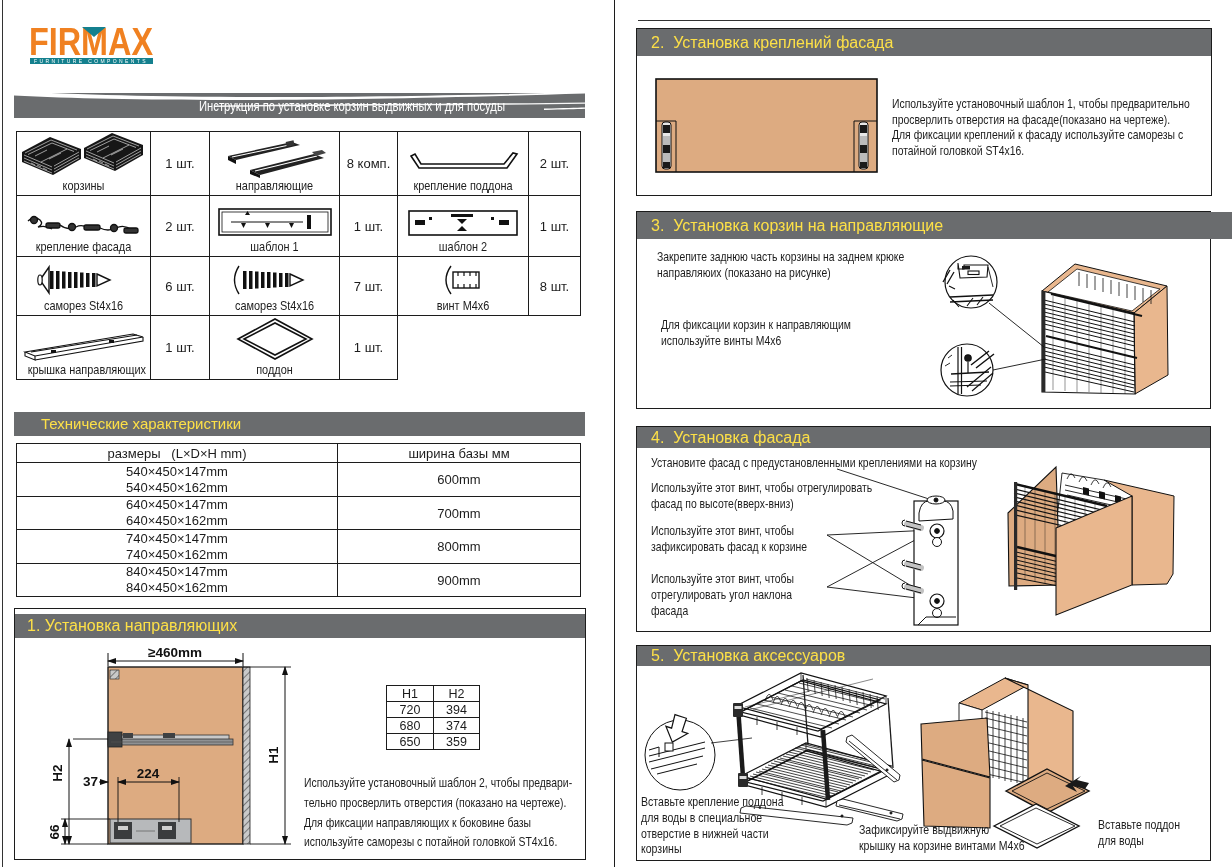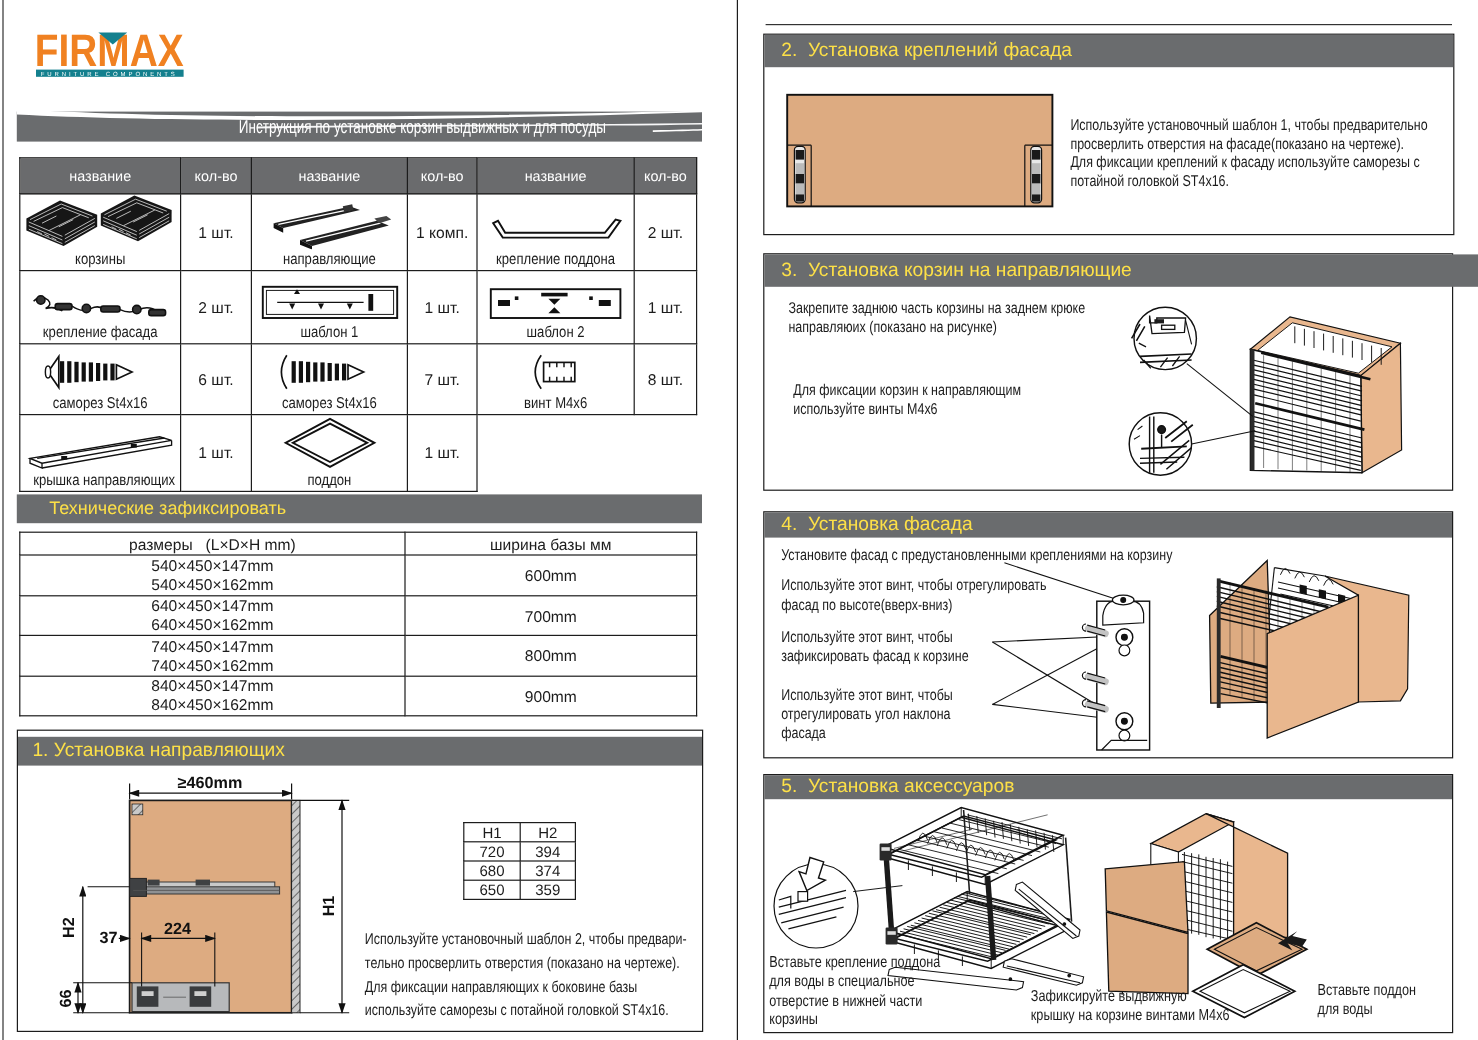--- a/index.html
+++ b/index.html
@@ -37,28 +37,20 @@
 <table class="tbl" id="parts" style="left:16px; top:131px; width:564px; table-layout:fixed; font-size:13px; text-align:center;">
 <colgroup>
         <col style="width:134px">
         <col style="width:59px">
         <col style="width:130px">
         <col style="width:58px">
         <col style="width:131px">
         <col style="width:52px">
       </colgroup>
 <tbody>
-        <tr style="height:30px; background:#6a6b6d; color:#fff; font-size:12px;">
-  <td>название</td>
-          <td>кол-во</td>
-          <td>название</td>
-          <td>кол-во</td>
-          <td>название</td>
-          <td>кол-во</td>
-</tr>
 <tr style="height:60px;">
   <td style="vertical-align:bottom; padding-bottom:2px;">
     <svg width="126" height="46" viewBox="0 0 126 46" style="display:block; margin:0 auto;">
       <g id="bk">
         <polygon points="1,20 29,5 60,17 60,27 32,43 1,30" fill="#161616"></polygon>
         <g stroke="#e8e8e8" stroke-width="0.65" fill="none">
           <polyline points="4,21 30,8 56,18"></polyline>
           <polyline points="7,22.5 31,11 53,19.5"></polyline>
           <path d="M3,23 L31,35 M3,26 L31,38 M3,29 L31,41 M33,34 L58,20 M33,37 L58,23 M33,40 L58,26"></path>
           <path d="M14,24 L26,18 M28,27 L40,21 M20,30 L46,17"></path>
@@ -87,21 +79,21 @@
         <line x1="12" y1="17" x2="74" y2="4" stroke="#fff" stroke-width="1"></line>
         <rect x="66" y="1" width="8" height="5" transform="rotate(-12 70 3)" fill="#333"></rect>
         <polygon points="30,30 94,14 104,18 40,35" fill="#222"></polygon>
         <polygon points="30,30 30,34 40,38 40,35" fill="#111"></polygon>
         <line x1="35" y1="31" x2="97" y2="16" stroke="#fff" stroke-width="1.1"></line>
         <polygon points="92,12 102,10 106,13 96,16" fill="#444"></polygon>
       </g>
     </svg>
     <div class="lbl">направляющие</div>
           </td>
-  <td>1 комп.</td>
+  <td>8 комп.</td>
   <td style="vertical-align:bottom; padding-bottom:2px;">
     <svg width="120" height="30" viewBox="0 0 120 30" style="display:block; margin:0 auto;">
       <path d="M8,8 L16,20 L104,20 L114,6 L110,5 L101,16 L18,16 L12,6 Z" fill="none" stroke="#111" stroke-width="1.6"></path>
     </svg>
     <div class="lbl">крепление поддона</div>
           </td>
   <td>2 шт.</td>
 </tr>
 <tr style="height:61px;">
   <td style="vertical-align:bottom; padding-bottom:2px;">
@@ -235,21 +227,21 @@
     </svg>
     <div class="lbl">поддон</div>
           </td>
   <td>1 шт.</td>
   <td style="border:none; background:#fff;"></td>
   <td style="border:none; background:#fff;"></td>
 </tr>
 </tbody>
     </table>
 
-<div class="bar" style="left:14px; top:412px; width:571px; height:24px; font-size:15px; line-height:24px; padding-left:27px;">Технические зафиксировать</div>
+<div class="bar" style="left:14px; top:412px; width:571px; height:24px; font-size:15px; line-height:24px; padding-left:27px;">Технические характеристики</div>
 
 <table class="tbl" id="tech" style="left:16px; top:443px; width:564px; table-layout:fixed; font-size:13px; text-align:center;">
 <colgroup>
         <col style="width:321px">
         <col style="width:243px">
       </colgroup>
 <tbody>
         <tr style="height:19px;">
           <td>размеры&nbsp;&nbsp;&nbsp;(L×D×H mm)</td>
           <td>ширина базы мм</td>

